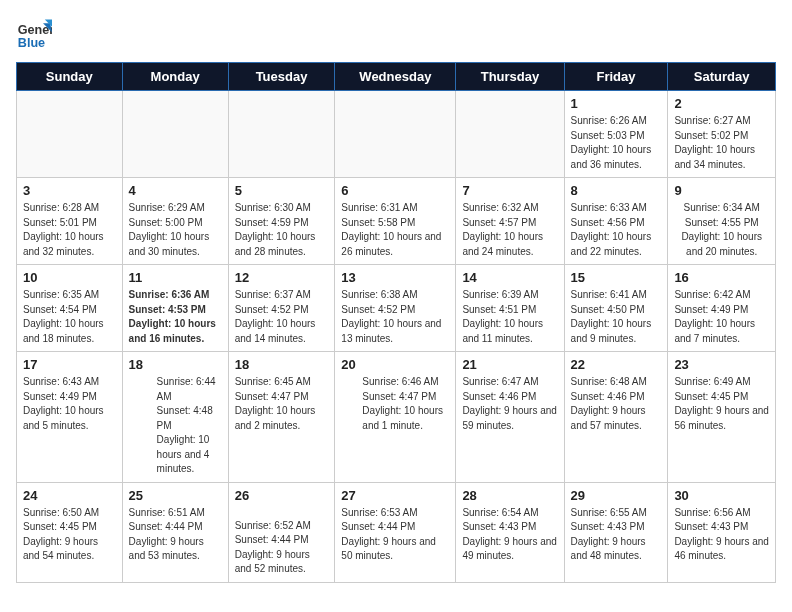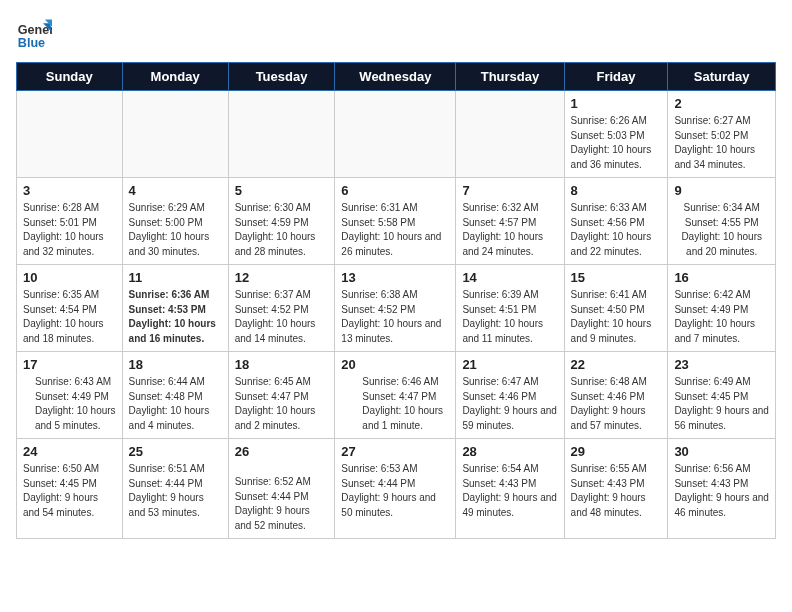--- a/index.html
+++ b/index.html
@@ -213,27 +213,27 @@
         <td>
           <div class="day-number">16</div>
           <div class="day-info" style="white-space: pre-line;">Sunrise: 6:42 AM
 Sunset: 4:49 PM
 Daylight: 10 hours and 7 minutes.</div>
         </td>
       </tr>
       <tr>
         <td>
           <div class="day-number">17</div>
-          <div class="day-info" style="white-space: pre-line; margin-left: 12px;">Sunrise: 6:43 AM
+          <div class="day-info" style="white-space: pre-line;">Sunrise: 6:43 AM
 Sunset: 4:49 PM
 Daylight: 10 hours and 5 minutes.</div>
         </td>
         <td>
           <div class="day-number">18</div>
-          <div class="day-info" style="white-space: pre-line;">Sunrise: 6:44 AM
+          <div class="day-info" style="white-space: pre-line; margin-left: 28px;">Sunrise: 6:44 AM
 Sunset: 4:48 PM
 Daylight: 10 hours and 4 minutes.</div>
         </td>
         <td>
           <div class="day-number">18</div>
           <div class="day-info" style="white-space: pre-line;">Sunrise: 6:45 AM
 Sunset: 4:47 PM
 Daylight: 10 hours and 2 minutes.</div>
         </td>
         <td>

